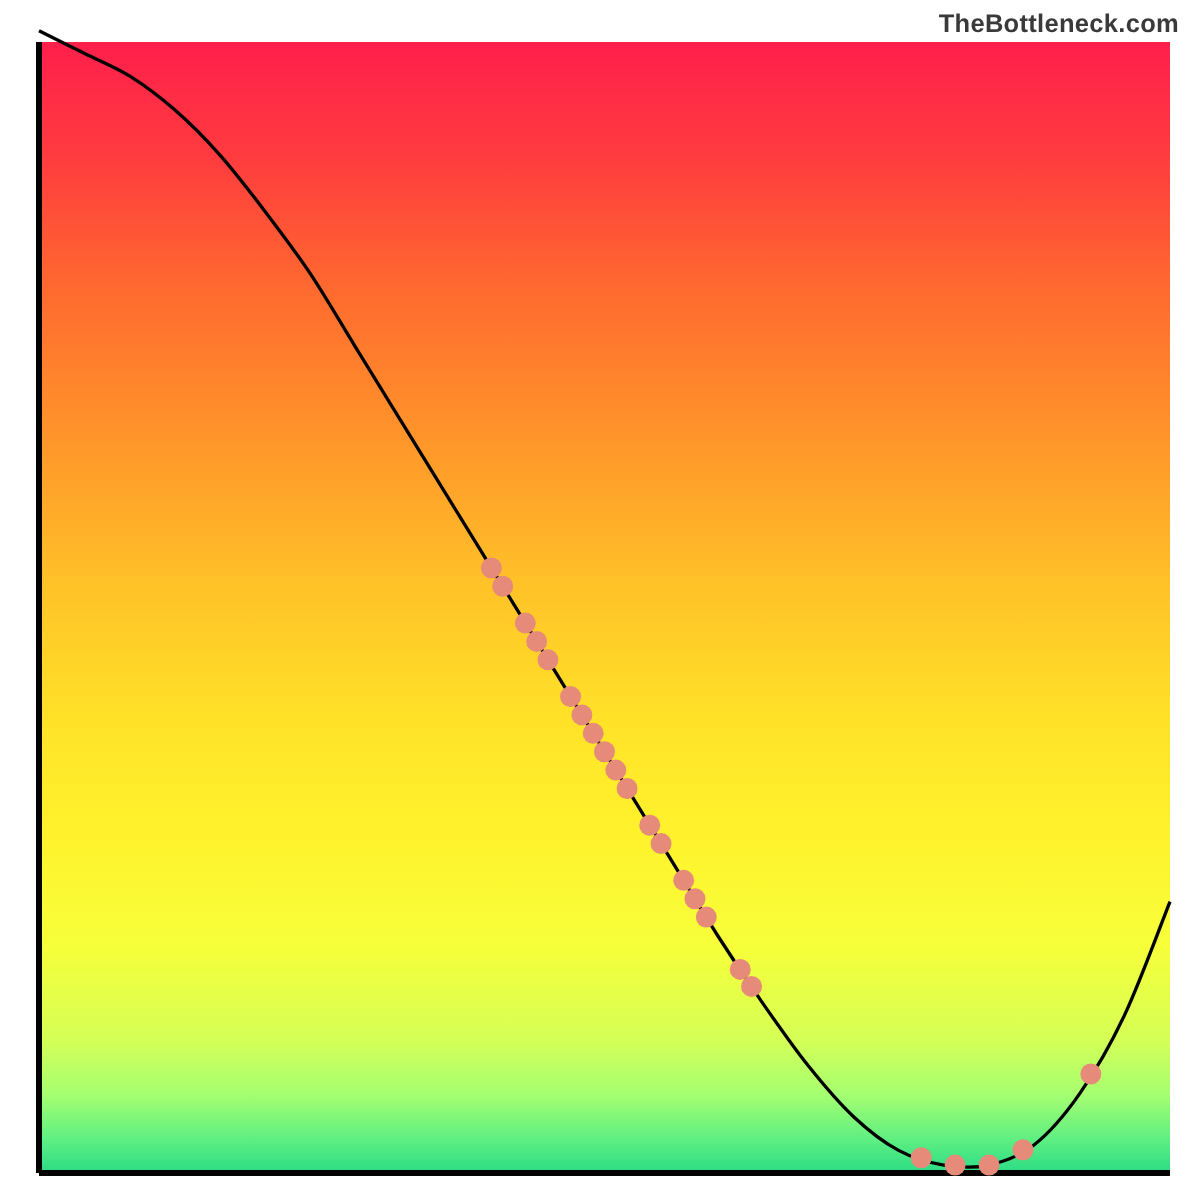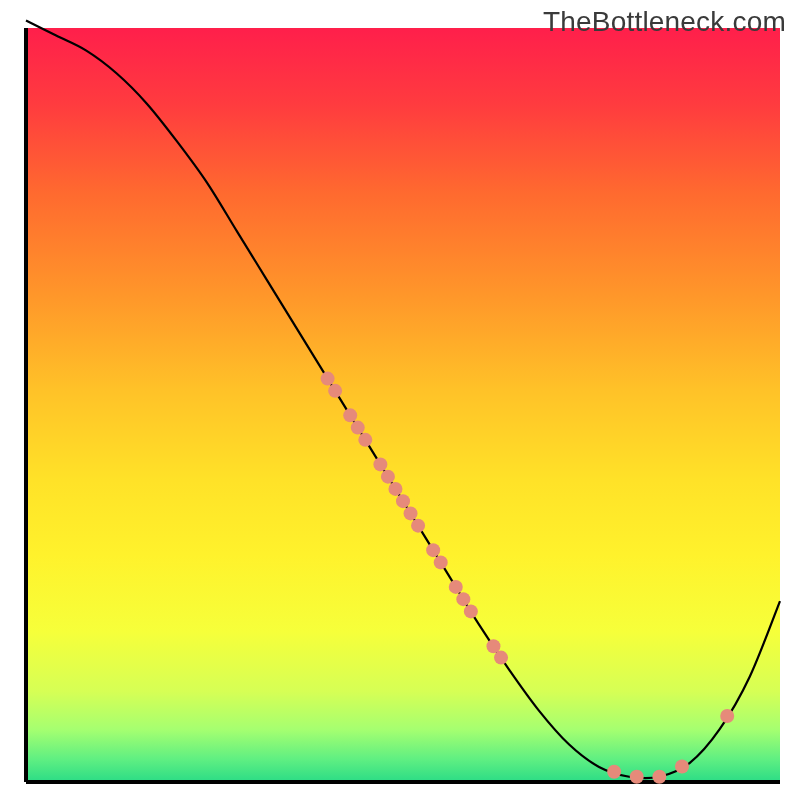--- a/index.html
+++ b/index.html
@@ -13,22 +13,22 @@
   .frame {
     position: relative;
     width: 800px;
     height: 800px;
     box-sizing: border-box;
   }
   .watermark {
     position: absolute;
     top: 6px;
     right: 14px;
-    font-size: 28px;
-    font-weight: 400;
+    font-size: 17px;
+    font-weight: 700;
     color: #3a3a3a;
     letter-spacing: 0.2px;
   }
   svg {
     display: block;
   }
 </style>
 </head>
 <body>
 <div class="frame">

